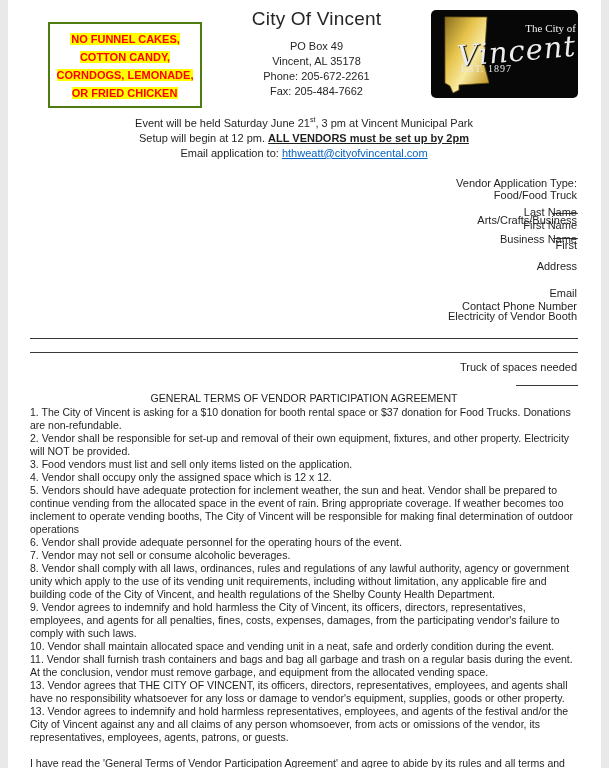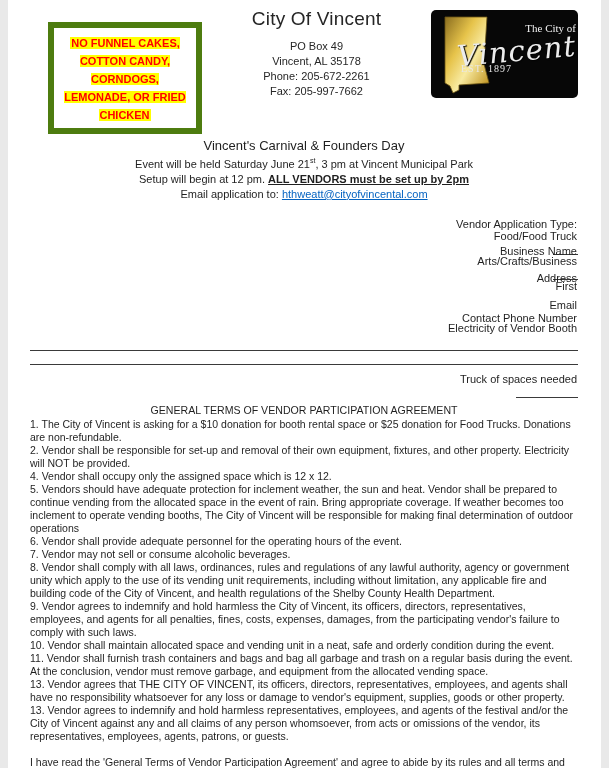--- a/index.html
+++ b/index.html
@@ -15,21 +15,21 @@
     background:#ffffff;
     padding:8px 23px 0 22px;
     overflow:hidden;
   }
 
   
   .header { display:flex; align-items:flex-start; }
   .warnbox {
     margin-top:14px; margin-left:18px;
     width:154px; min-height:68px;
-    border:6px solid #4d7c0f;
+    border:2px solid #4d7c0f;
     padding:5px 6px;
     text-align:center;
     flex:0 0 auto;
   }
   .warnbox span {
     background:#ffff00; color:#ff0000;
     font-weight:bold; font-size:11px; line-height:15px;
     padding:0 1px;
   }
   .head-center { flex:1 1 auto; text-align:center; padding-top:0; }
@@ -96,21 +96,21 @@
   <div class="header">
     <div class="warnbox">
       <span>NO FUNNEL CAKES, COTTON CANDY, CORNDOGS, LEMONADE, OR FRIED CHICKEN</span>
     </div>
     <div class="head-center">
       <div class="head-title">City Of Vincent</div>
       <div class="addr">
         <div>PO Box 49</div>
         <div>Vincent, AL 35178</div>
         <div>Phone: 205-672-2261</div>
-        <div>Fax: 205-997-7662</div>
+        <div>Fax: 205-484-7662</div>
       </div>
     </div>
     <div class="logo">
       <svg width="66" height="80" viewBox="0 0 60 80">
         <defs>
           <linearGradient id="gold" x1="0" y1="0" x2="1" y2="1">
             <stop offset="0" stop-color="#8a6d1f"></stop>
             <stop offset="0.35" stop-color="#e6c34a"></stop>
             <stop offset="0.6" stop-color="#f8eaa0"></stop>
             <stop offset="1" stop-color="#b8860b"></stop>
@@ -118,38 +118,43 @@
         </defs>
         <path d="M7,3 L49,3 L46,50 L51,69 L21,71 L21,76 L15,79 L12,72 L7,69 Z" fill="url(#gold)" stroke="#6b5414" stroke-width="0.8"></path>
       </svg>
       <div class="cityof">The City of</div>
       <div class="script">Vincent</div>
       <div class="est">EST. 1897</div>
     </div>
   </div>
 
   <div class="event">
-    <div class="event-title">Vincent's Carnival &amp; Founders Day</div>
     <div class="event-line"><span>Event will be held Saturday June 21</span><sup>st</sup><span>,  3 pm at Vincent Municipal Park</span></div>
     <div class="event-line"><span>Setup will begin at 12 pm.  </span><span class="bold-underline">ALL VENDORS must be set up by 2pm</span></div>
     <div class="event-line"><span>Email application to: </span><a class="email-link">hthweatt@cityofvincental.com</a></div>
   </div>
 
   <div class="form">
 
     <div class="row" style="margin-top:14px;">
       <span class="lbl">Vendor Application Type:</span>
       <span class="lbl typegap1">Food/Food Truck</span>
       <span class="line shortblank"></span>
       <span class="lbl typegap2">Arts/Crafts/Business</span>
       <span class="line shortblank"></span>
       <span class="lbl typegap3">First</span>
       <span class="line fill"></span>
     </div>
 
+    <div class="row gap22" style="margin-top:14px;">
+      <span class="lbl">Last Name</span>
+      <span class="line fill" style="flex:1.55;"></span>
+      <span class="lbl" style="padding-left:4px;">First Name</span>
+      <span class="line fill"></span>
+    </div>
 
     <div class="row gap22">
       <span class="lbl">Business Name</span>
       <span class="line fill"></span>
     </div>
 
     <div class="row gap22">
       <span class="lbl">Address</span>
       <span class="line fill"></span>
     </div>
@@ -169,22 +174,23 @@
     <div class="extra-line"></div>
 
     <div class="row" style="margin-top:8px;">
       <span class="lbl">Truck of spaces needed</span>
       <span class="line spaces-blank"></span>
     </div>
   </div>
 
   <div class="terms">
     <div class="terms-heading">GENERAL TERMS OF VENDOR PARTICIPATION AGREEMENT</div>
-    <div class="term">1. The City of Vincent is asking for a $10 donation for booth rental space or $25 donation for Food Trucks. Donations are non-refundable.</div>
+    <div class="term">1. The City of Vincent is asking for a $10 donation for booth rental space or $37 donation for Food Trucks. Donations are non-refundable.</div>
     <div class="term">2. Vendor shall be responsible for set-up and removal of their own equipment, fixtures, and other property. Electricity will NOT be provided.</div>
+    <div class="term">3. Food vendors must list and sell only items listed on the application.</div>
     <div class="term">4. Vendor shall occupy only the assigned space which is 12 x 12.</div>
     <div class="term">5. Vendors should have adequate protection for inclement weather, the sun and heat. Vendor shall be prepared to continue vending from the allocated space in the event of rain. Bring appropriate coverage. If weather becomes too inclement to operate vending booths, The City of Vincent will be responsible for making final determination of outdoor operations</div>
     <div class="term">6. Vendor shall provide adequate personnel for the operating hours of the event.</div>
     <div class="term">7. Vendor may not sell or consume alcoholic beverages.</div>
     <div class="term">8. Vendor shall comply with all laws, ordinances, rules and regulations of any lawful authority, agency or government unity which apply to the use of its vending unit requirements, including without limitation, any applicable fire and building code of the City of Vincent, and health regulations of the Shelby County Health Department.</div>
     <div class="term">9. Vendor agrees to indemnify and hold harmless the City of Vincent, its officers, directors, representatives, employees, and agents for all penalties, fines, costs, expenses, damages, from the participating vendor's failure to comply with such laws.</div>
     <div class="term">10. Vendor shall maintain allocated space and vending unit in a neat, safe and orderly condition during the event.</div>
     <div class="term">11. Vendor shall furnish trash containers and bags and bag all garbage and trash on a regular basis during the event. At the conclusion, vendor must remove garbage, and equipment from the allocated vending space.</div>
     <div class="term">13. Vendor agrees that THE CITY OF VINCENT, its officers, directors, representatives, employees, and agents shall have no responsibility whatsoever for any loss or damage to vendor's equipment, supplies, goods or other property.</div>
     <div class="term">13. Vendor agrees to indemnify and hold harmless representatives, employees, and agents of the festival and/or the City of Vincent against any and all claims of any person whomsoever, from acts or omissions of the vendor, its representatives, employees, agents, patrons, or guests.</div>

